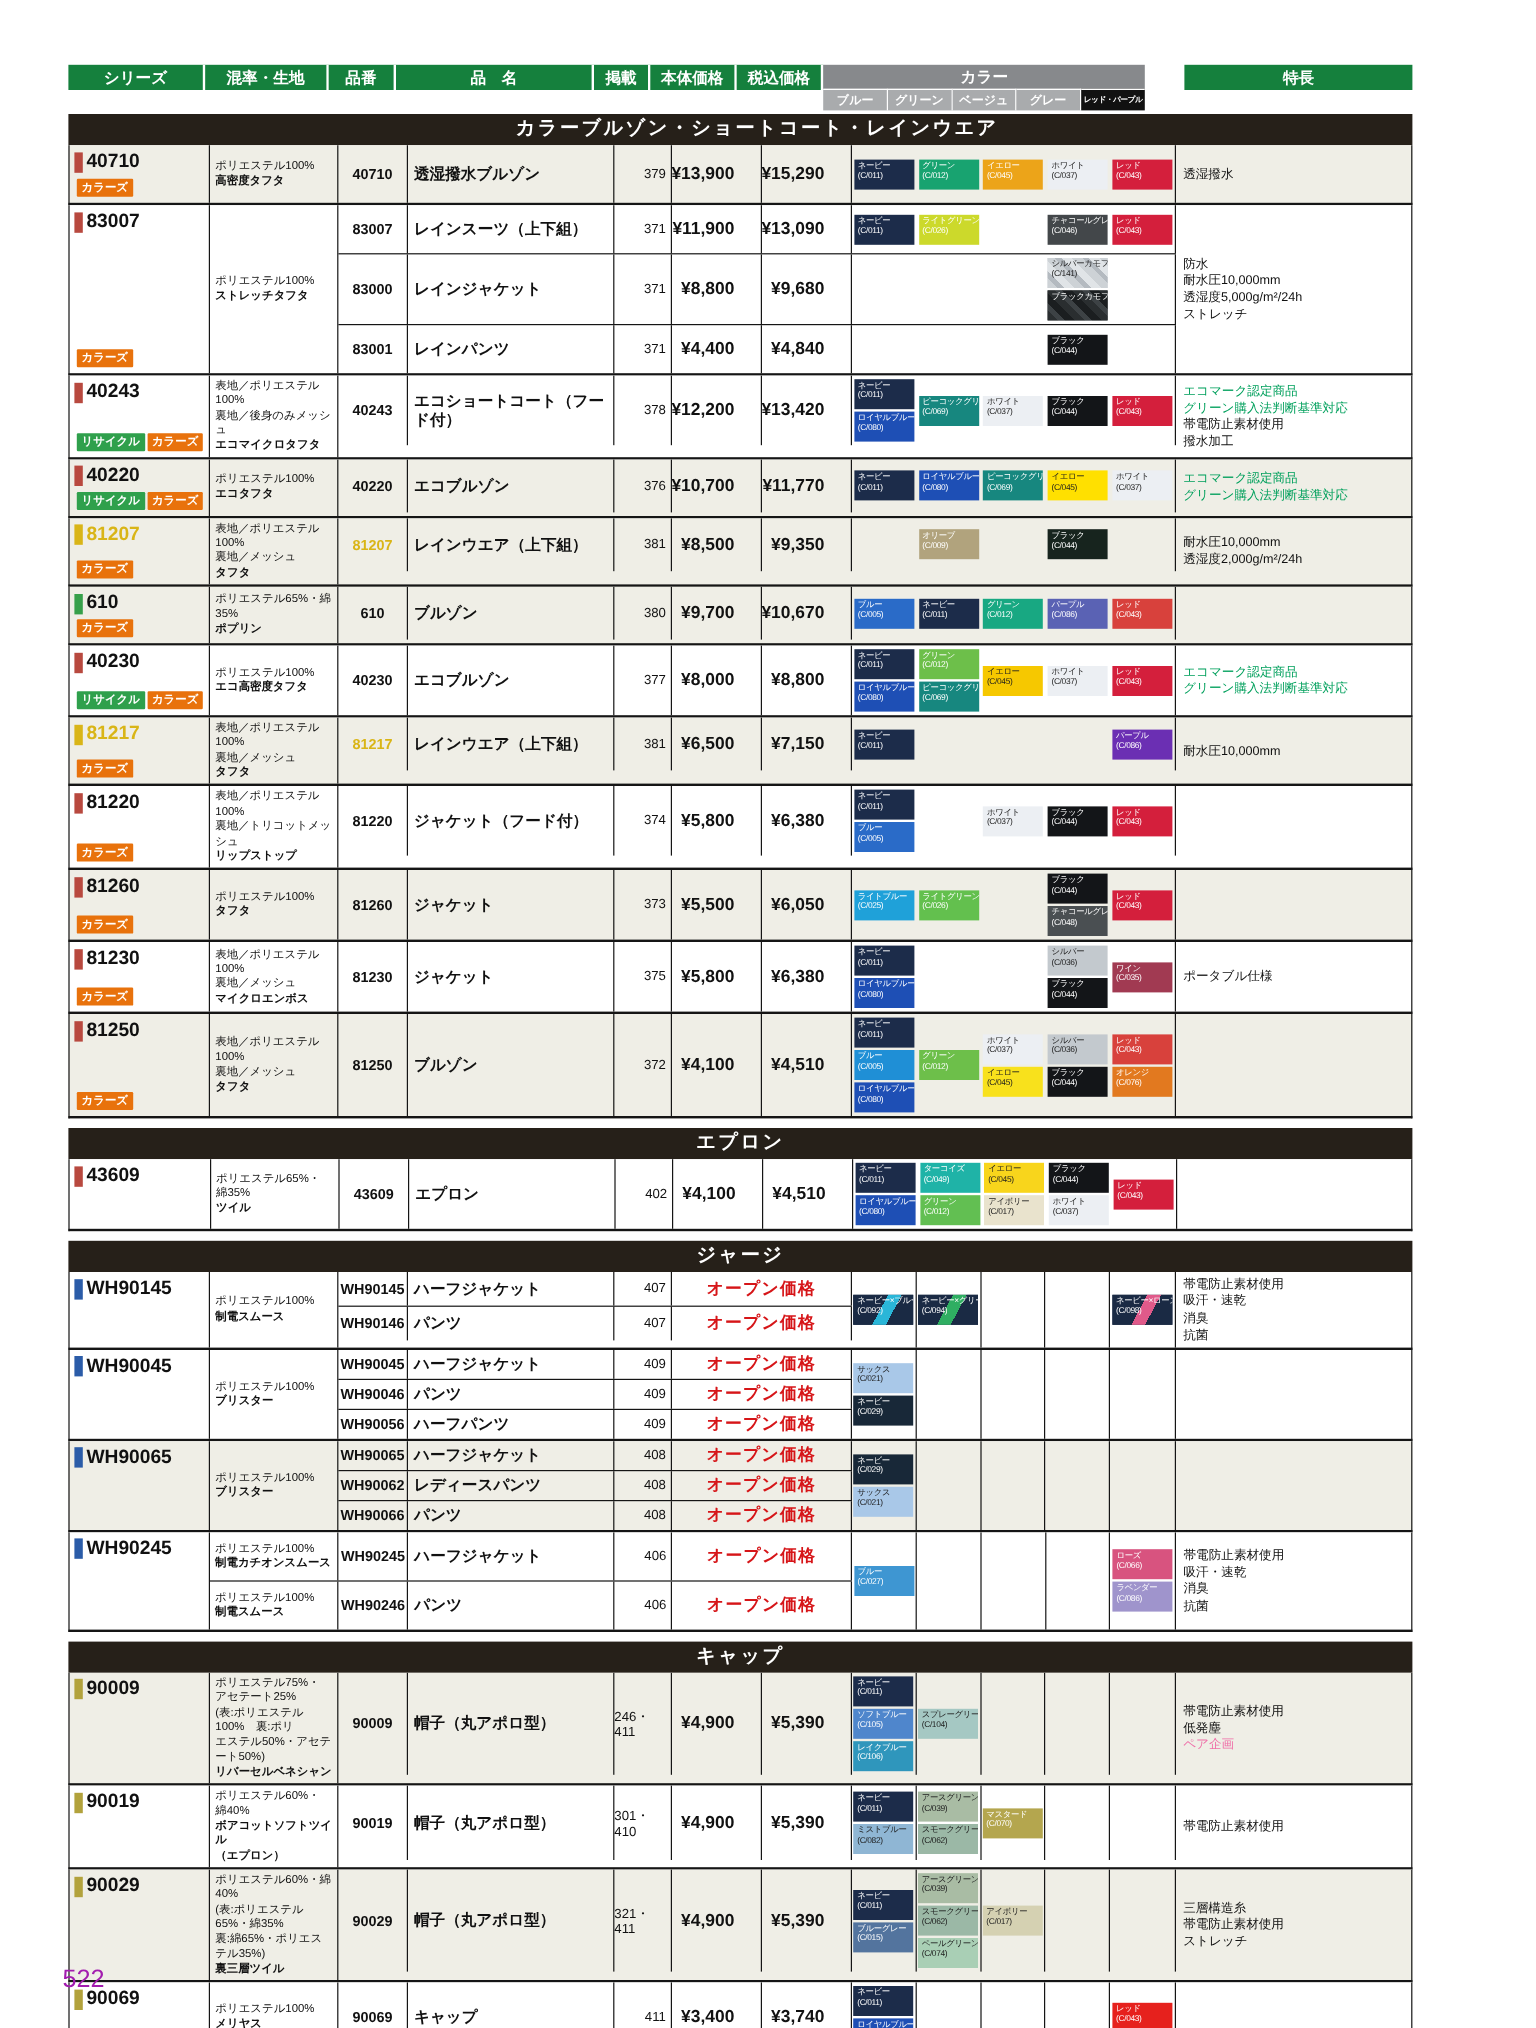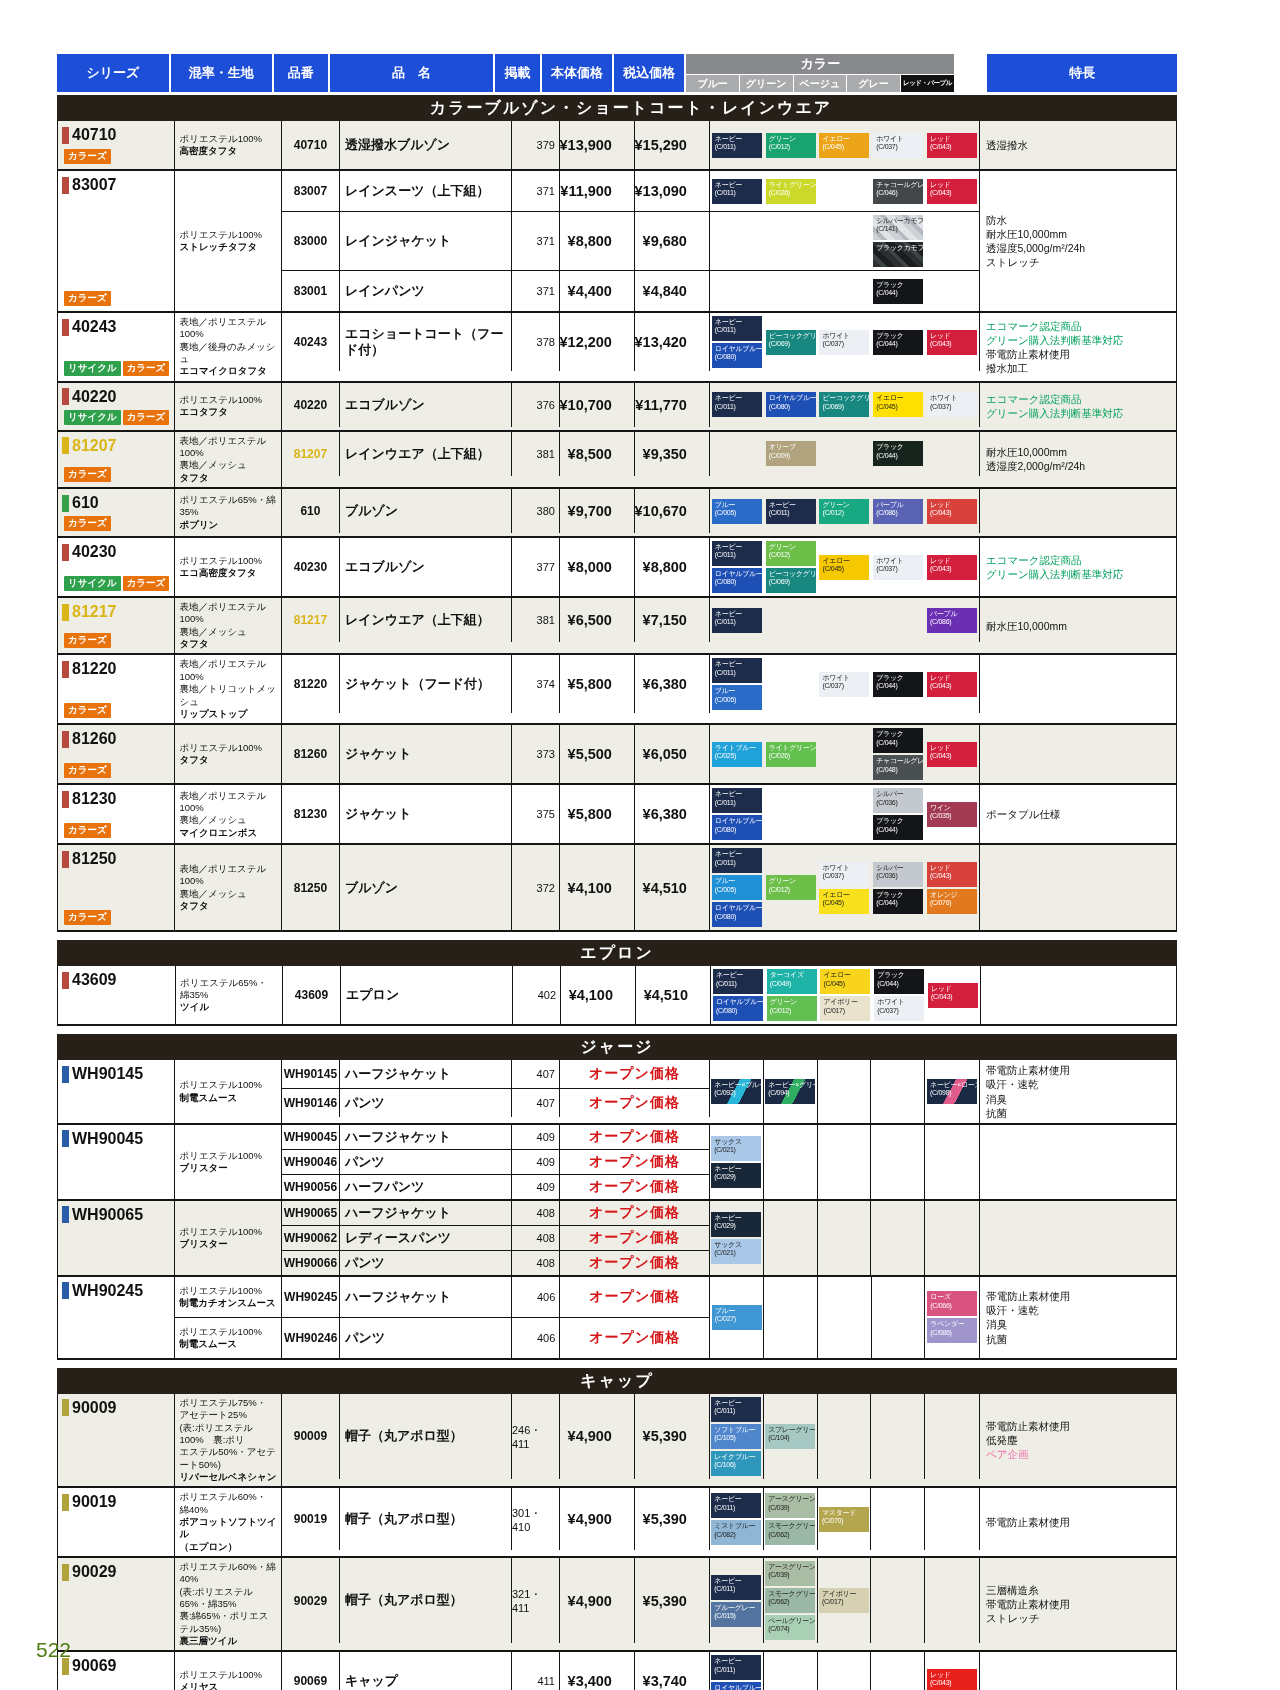--- a/index.html
+++ b/index.html
@@ -1,20 +1,20 @@
 <!DOCTYPE html>
 <html><head>
 <meta charset="utf-8">
 <style>
   html,body{margin:0;padding:0;background:#fff;}
   body{width:1280px;height:1690px;position:relative;font-family:"Liberation Sans","DejaVu Sans",sans-serif;color:#111;}
   .catalog{position:absolute;left:57px;top:54px;width:1120px;}
   
   .thead{display:flex;width:1120px;background:#fff;}
-  .hcell{background:#1d4ed8;color:#fff;font-weight:bold;font-size:13px;display:flex;align-items:center;justify-content:center;height:38px;box-sizing:border-box;border-right:2px solid #fff;}
+  .hcell{background:#15803d;color:#fff;font-weight:bold;font-size:13px;display:flex;align-items:center;justify-content:center;height:21px;box-sizing:border-box;border-right:2px solid #fff;}
   .hcell:last-child{border-right:none;}
   .hcol{display:flex;flex-direction:column;box-sizing:border-box;border-right:2px solid #fff;}
   .hcap{background:#87898c;color:#fff;font-weight:bold;font-size:13px;height:20px;display:flex;align-items:center;justify-content:center;}
   .hsub{display:flex;height:18px;}
   .hsubcell{box-sizing:border-box;width:54px;background:#a9abad;color:#fff;font-weight:bold;font-size:10px;display:flex;align-items:center;justify-content:center;border-right:1px solid #fff;border-top:1px solid #fff;}
   .hsubcell.dark{background:#111;font-size:6.5px;letter-spacing:-0.5px;border-right:none;}
   
   .secbar{background:#262019;color:#fff;font-weight:bold;font-size:16px;letter-spacing:2px;text-align:center;height:26px;line-height:26px;margin-top:8px;}
   .secbar.first{margin-top:3px;padding-left:28px;}
   
@@ -49,21 +49,21 @@
   .ccol.bordered:last-child{border-right:none;}
   .swatch{width:50px;min-height:25px;box-sizing:border-box;padding:2px 3px;color:#fff;overflow:hidden;}
   .swatch .sn{font-size:7px;line-height:1.2;white-space:nowrap;letter-spacing:-0.3px;}
   .swatch .sk{font-size:7px;line-height:1.2;letter-spacing:-0.3px;}
   
   .c-feat{width:197px;border-right:none;display:flex;flex-direction:column;justify-content:center;padding:3px 6px;font-size:10.5px;line-height:1.35;}
   .f-k{color:#111;}
   .f-g{color:#00a05c;}
   .f-p{color:#ef6ea8;}
   
-  .pageno{position:absolute;left:36px;top:1638px;font-size:21px;color:#4d7c0f;}
+  .pageno{position:absolute;left:52px;top:1638px;font-size:21px;color:#a21caf;}
 </style>
 </head>
 <body>
 
 <div class="catalog">
   <div class="thead" id="thead">
       <div class="hcell" style="width: 118px;">シリーズ</div>
       <div class="hcell" style="width: 107px;">混率・生地</div>
       <div class="hcell" style="width: 58px;">品番</div>
       <div class="hcell" style="width: 172px;">品　名</div>

